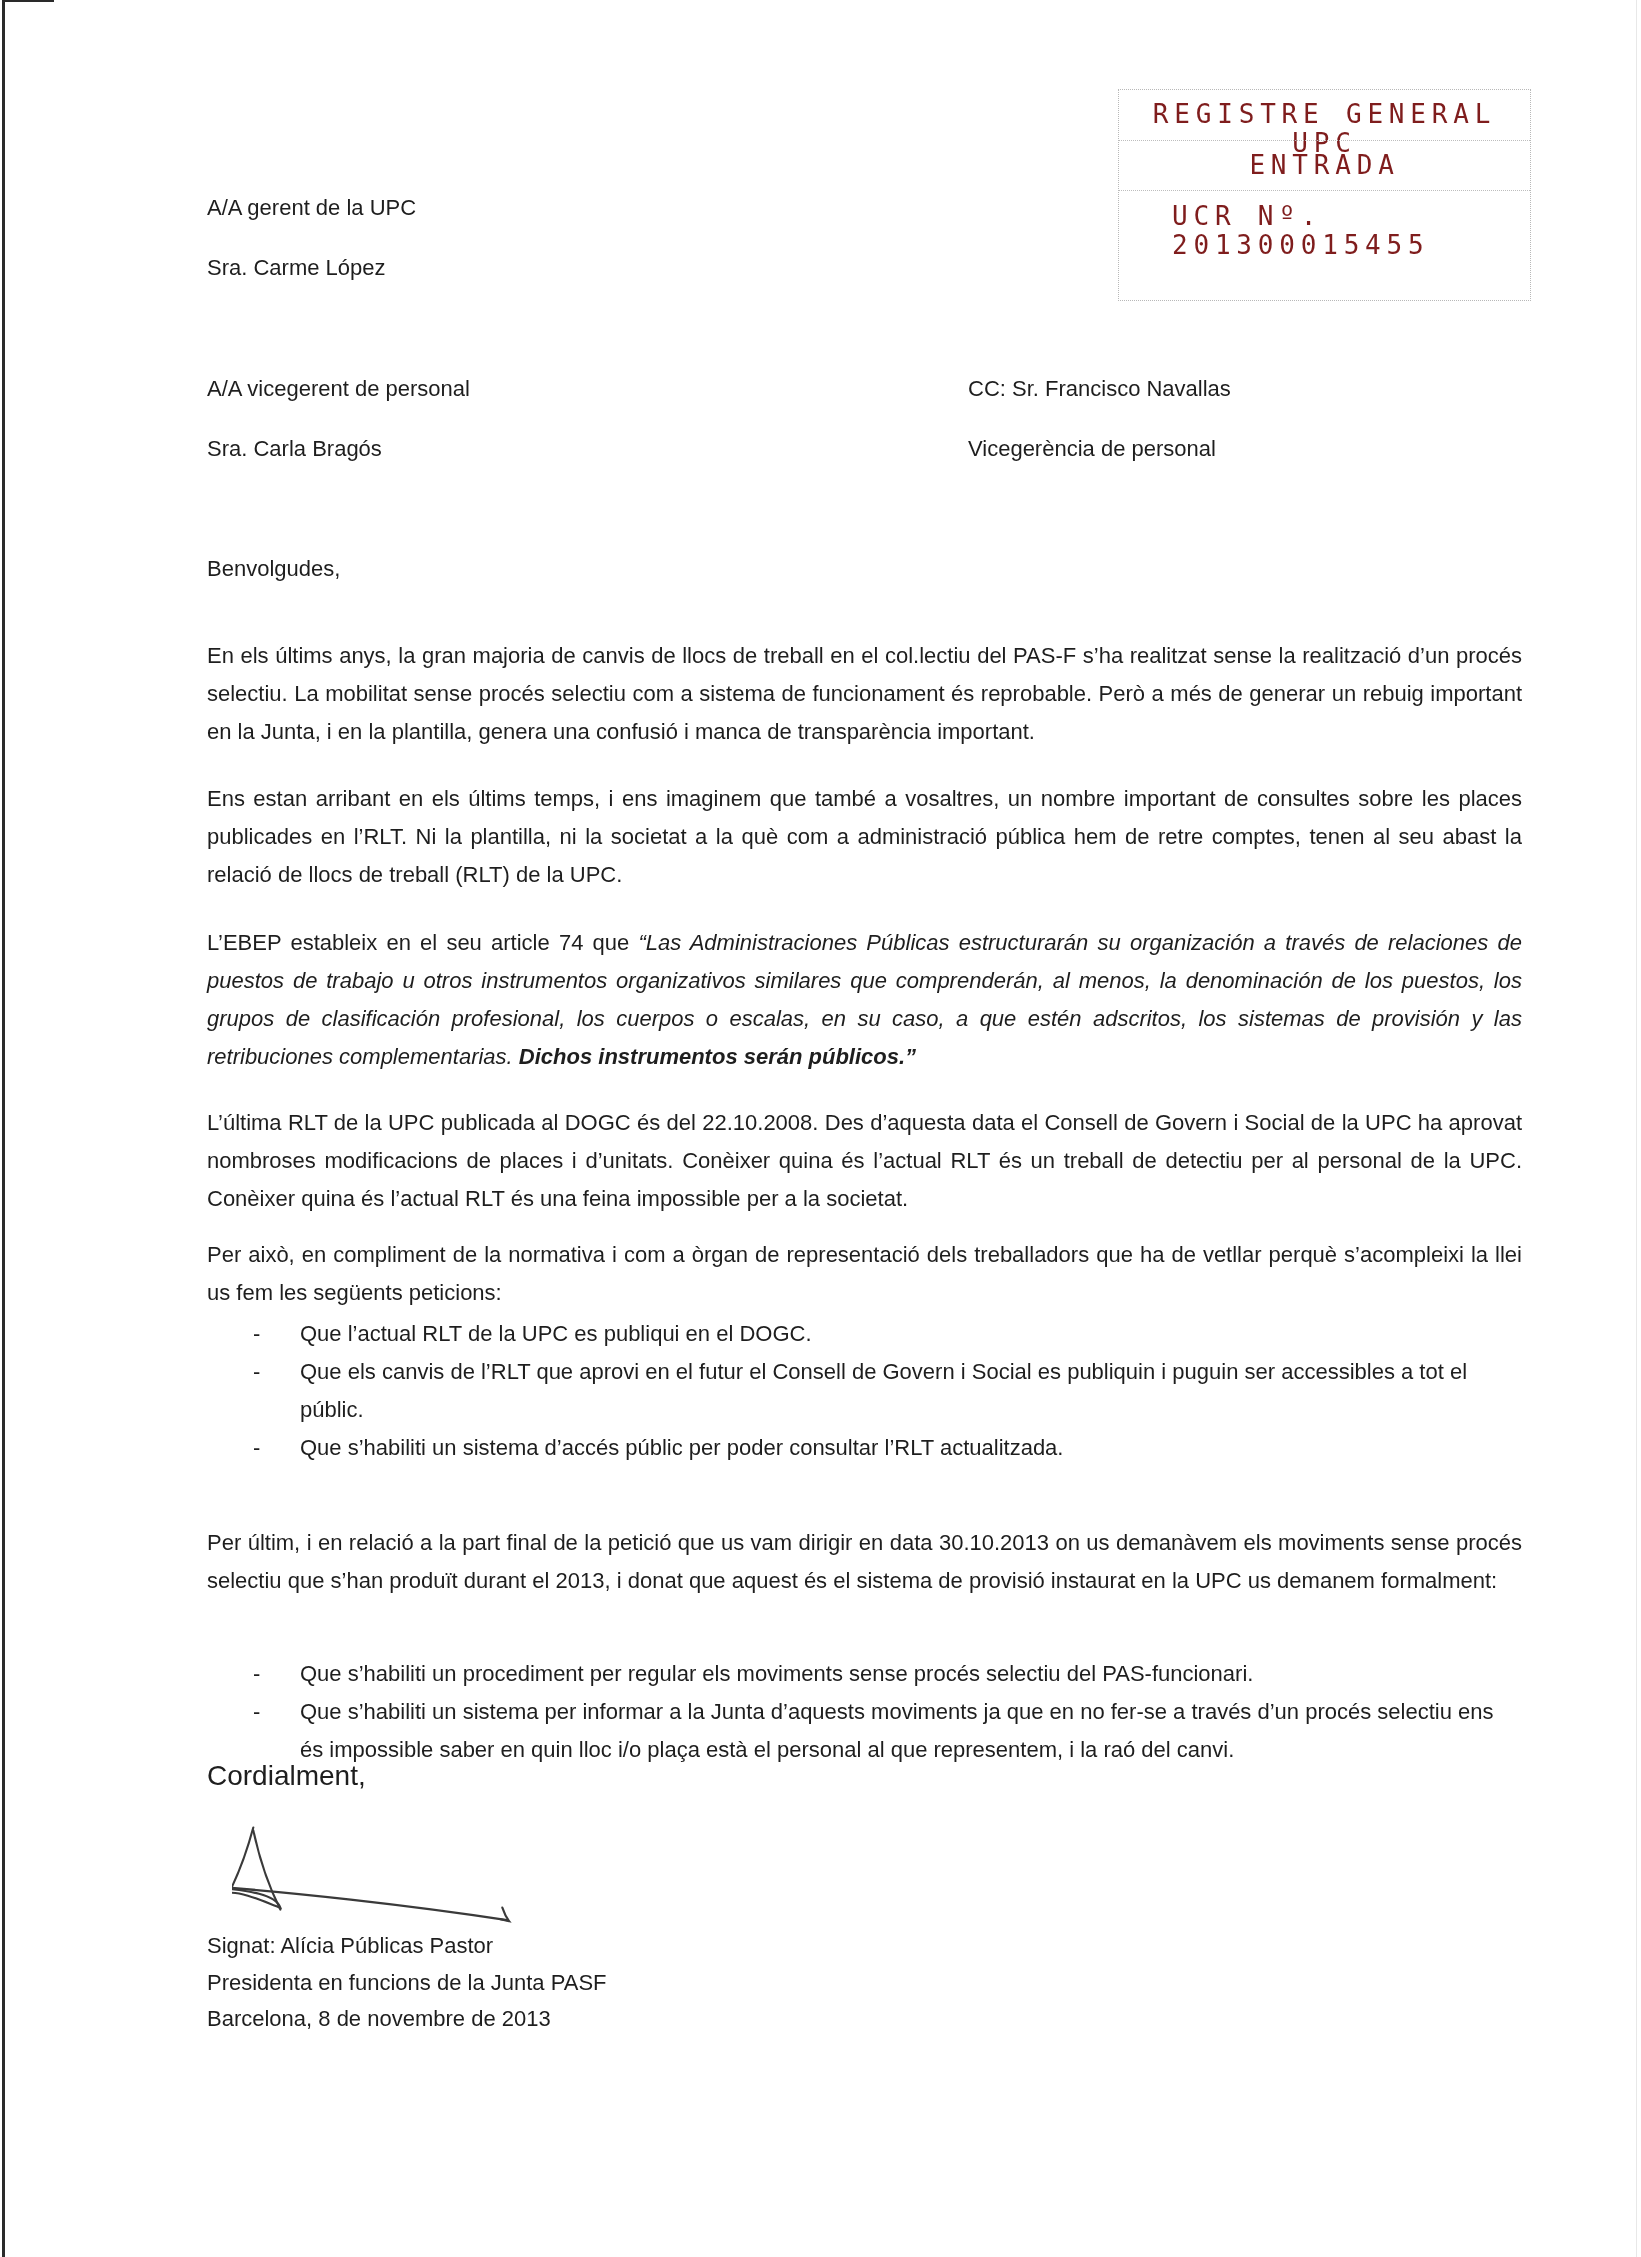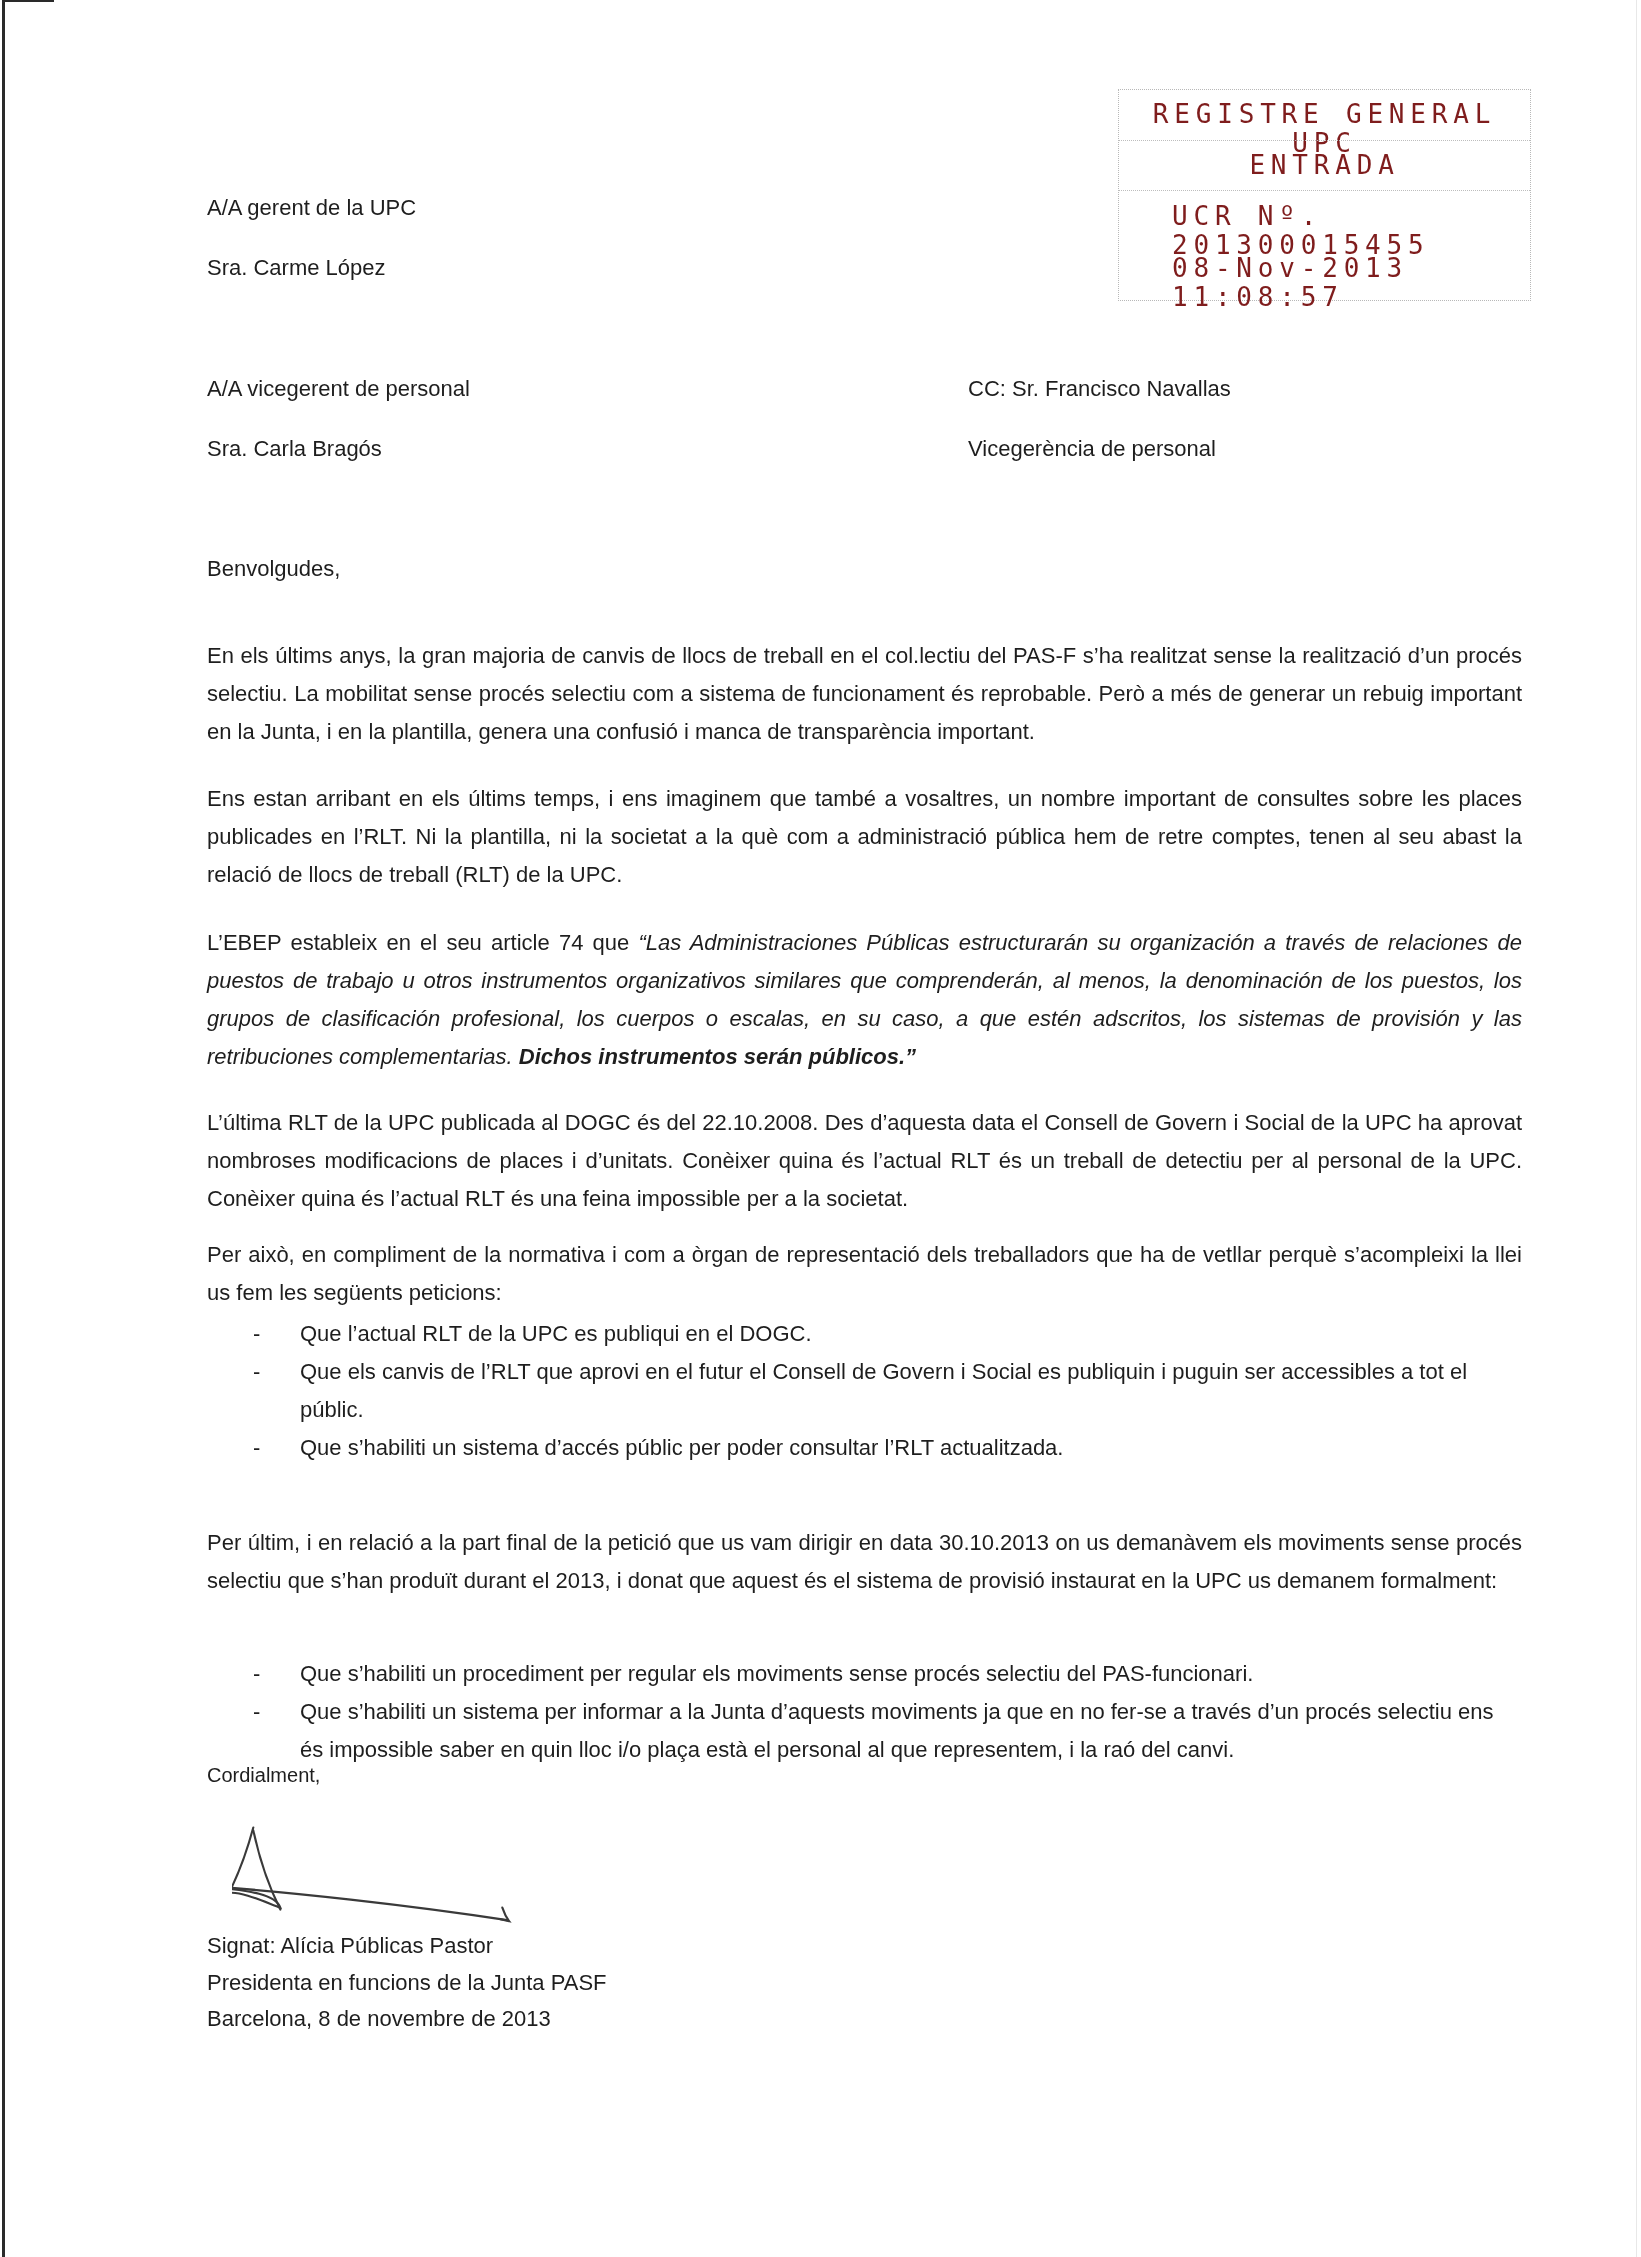--- a/index.html
+++ b/index.html
@@ -124,21 +124,21 @@
     .list li {
       position: relative;
       padding-left: 93px;
     }
     .list .dash {
       position: absolute;
       left: 46px;
       top: 0;
     }
 
-    .closing { left: 207px; top: 1761px; font-size: 20px; }
+    .closing { left: 207px; top: 1761px; font-size: 28px; }
 
     .signature {
       position: absolute;
       left: 232px;
       top: 1813px;
       width: 309px;
       height: 111px;
     }
 
     .sign-line {
@@ -158,21 +158,20 @@
 <div class="scan-edge-left"></div>
 <div class="scan-edge-top"></div>
 <div class="scan-edge-right"></div>
 
 <div class="stamp">
   <div class="stamp-row r1">REGISTRE GENERAL UPC</div>
   <div class="stamp-sep s1"></div>
   <div class="stamp-row r2">ENTRADA</div>
   <div class="stamp-sep s2"></div>
   <div class="stamp-row r3">UCR Nº. 201300015455</div>
-  <div class="stamp-row r4">08-Nov-2013 11:08:57</div>
 </div>
 
 <div class="text addr-1">A/A gerent de la UPC</div>
 <div class="text addr-2">Sra. Carme López</div>
 <div class="text addr-3">A/A vicegerent de personal</div>
 <div class="text addr-4">Sra. Carla Bragós</div>
 <div class="text cc-1">CC: Sr. Francisco Navallas</div>
 <div class="text cc-2">Vicegerència de personal</div>
 
 <div class="text salutation">Benvolgudes,</div>

